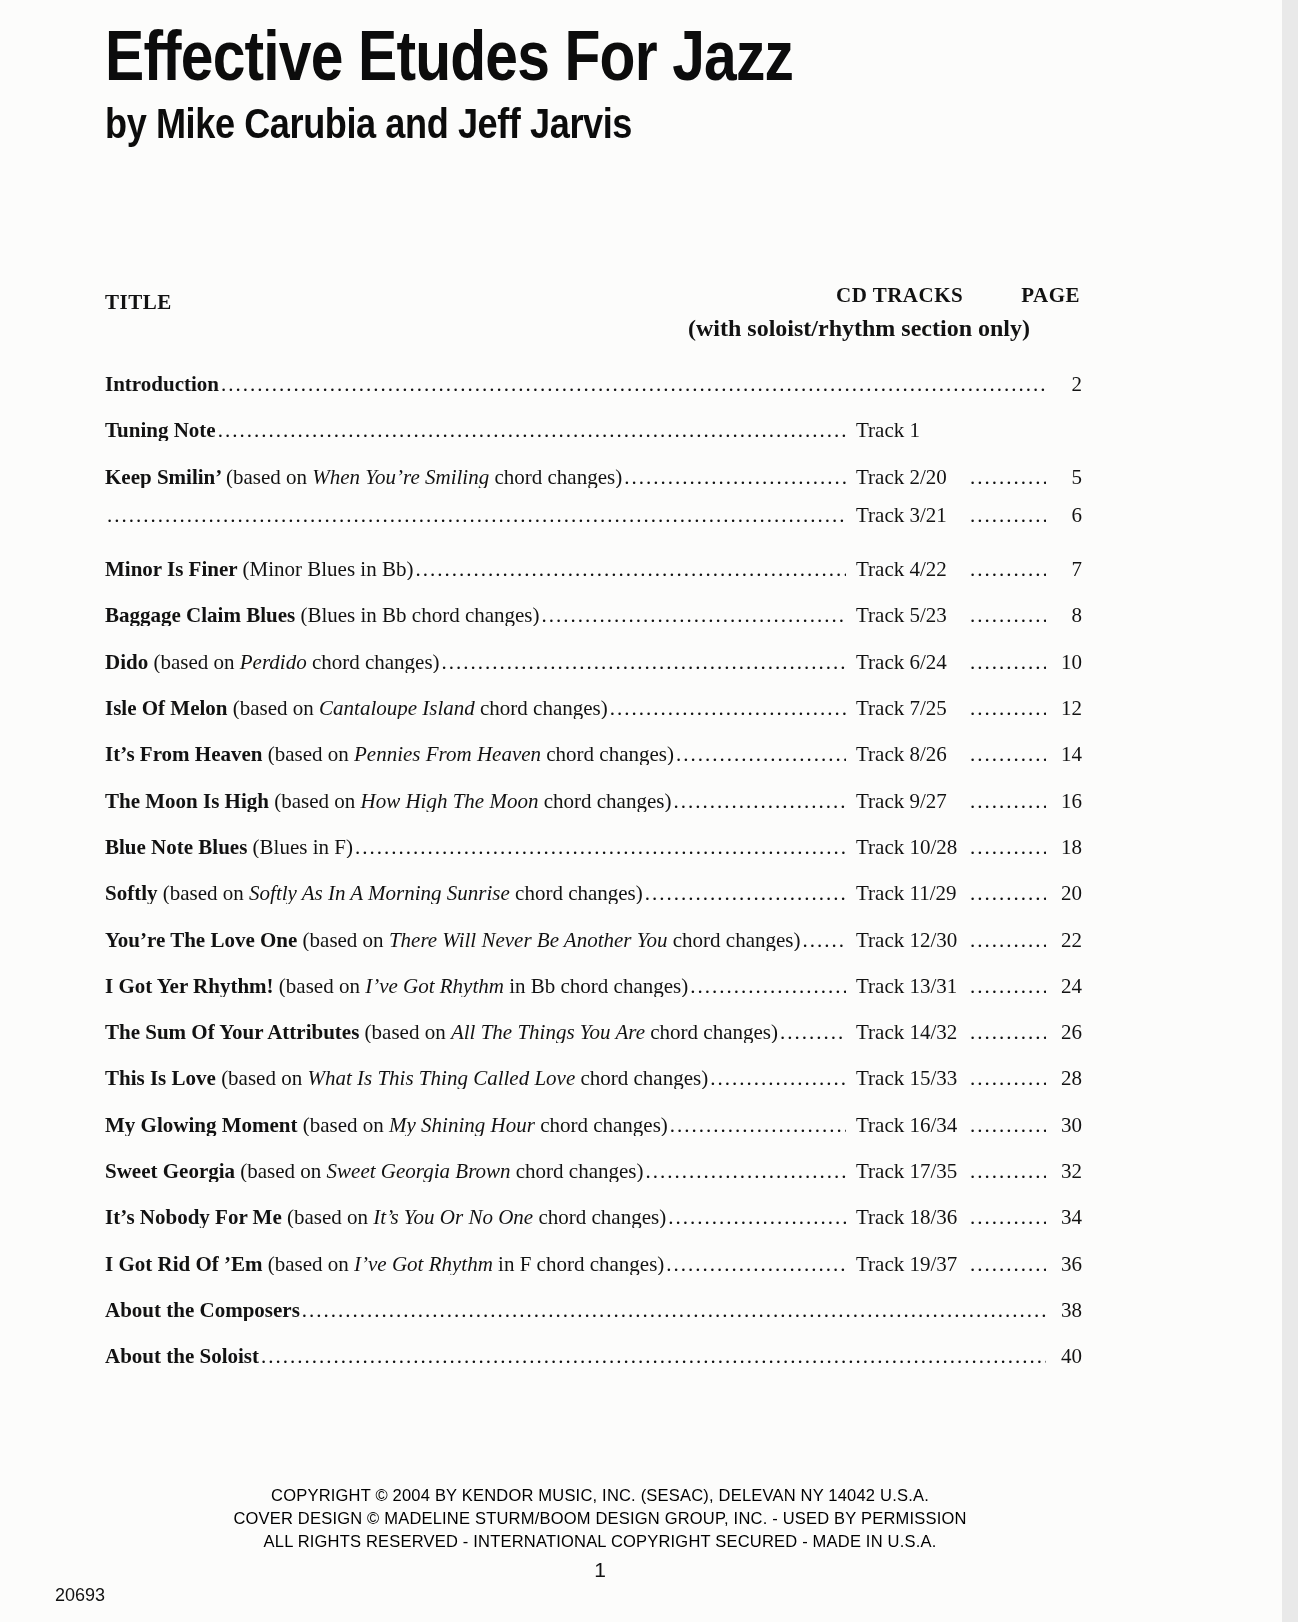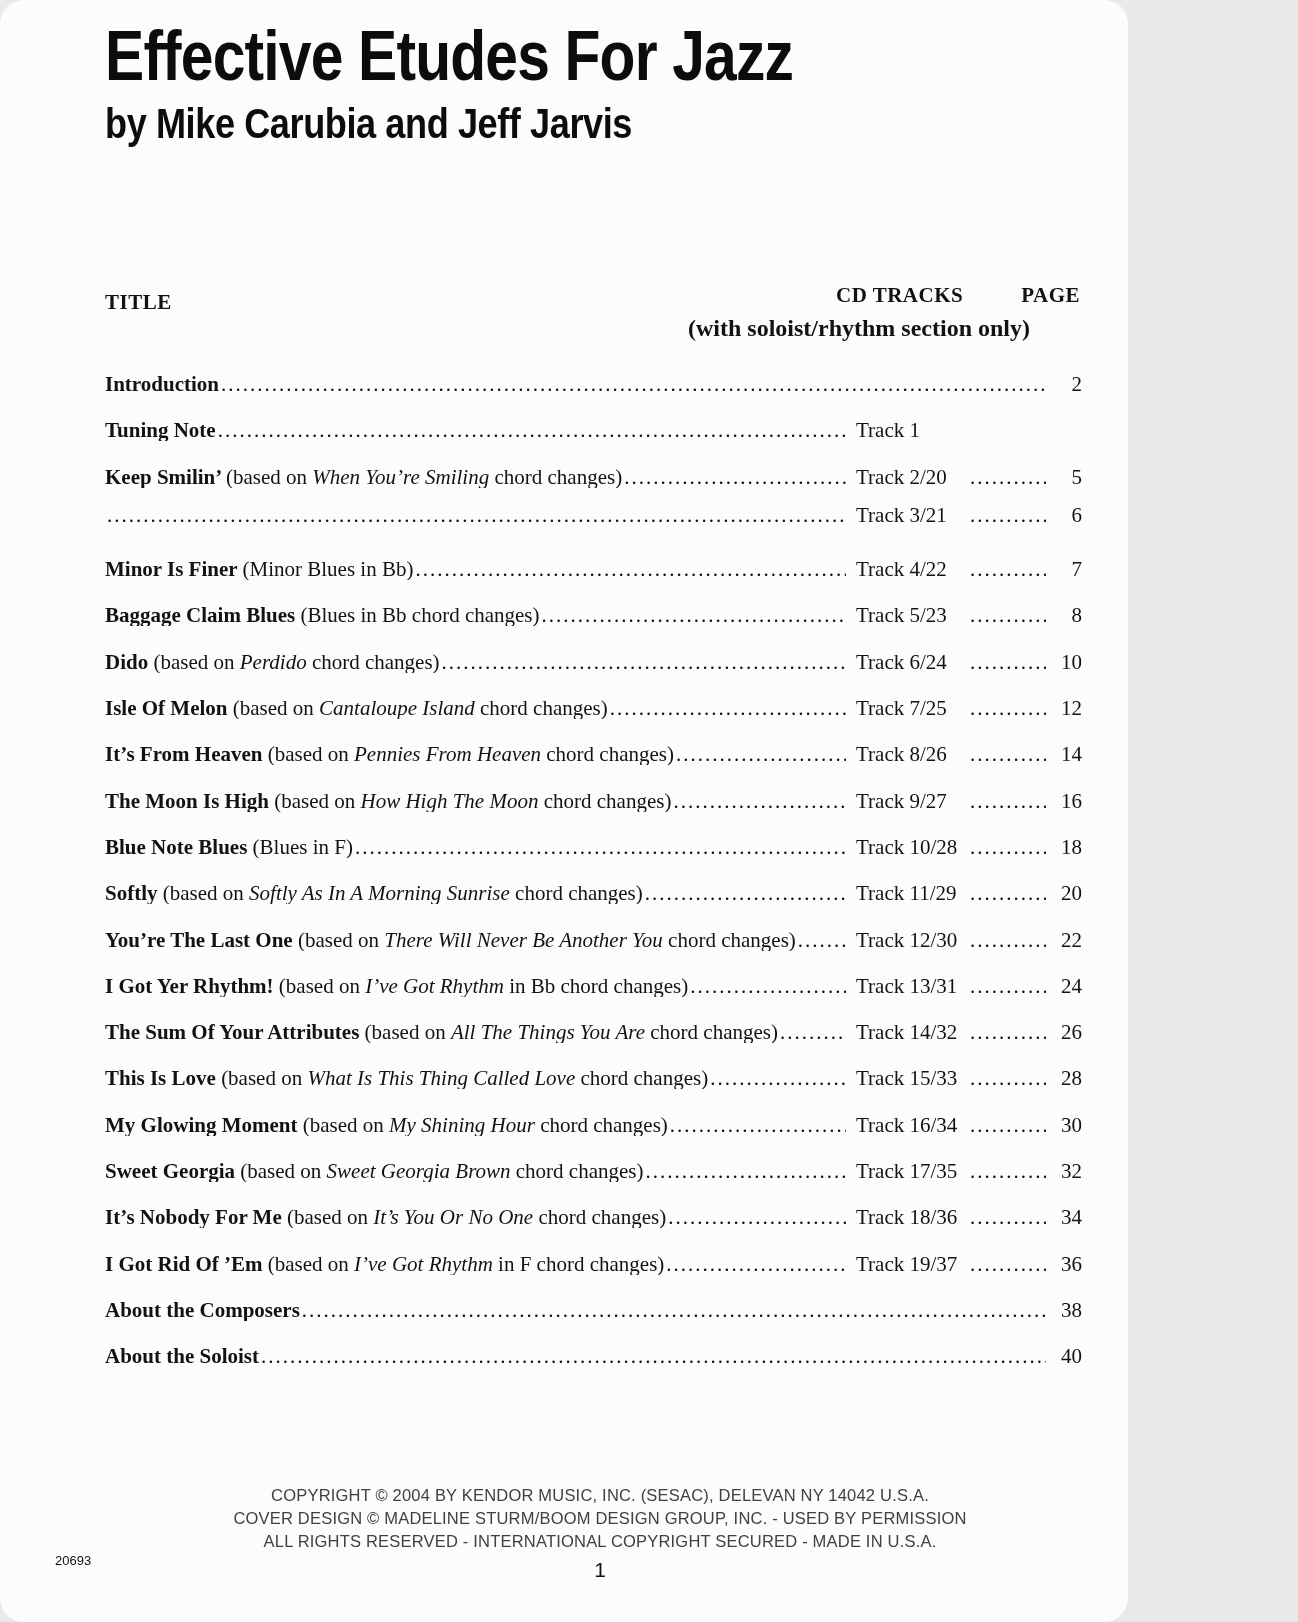--- a/index.html
+++ b/index.html
@@ -2,27 +2,26 @@
 <html><head>
 <meta charset="utf-8">
 <style>
   html, body {
     margin: 0;
     padding: 0;
     background: #e9e9e9;
   }
   .sheet {
     position: relative;
-    width: 1128px;
+    width: 1282px;
     height: 1622px;
     background: #fcfcfb;
     color: #121212;
     font-family: "Liberation Serif", serif;
     overflow: hidden;
-    border-radius: 24px;
   }
 
   
   .title-block {
     position: absolute;
     left: 105px;
     top: 20px;
   }
   .book-title {
     margin: 0;
@@ -136,28 +135,28 @@
   .copyright-block {
     position: absolute;
     left: 105px;
     top: 1484px;
     width: 990px;
     text-align: center;
     font-family: "Liberation Sans", sans-serif;
     font-size: 16.5px;
     line-height: 23px;
     letter-spacing: 0.2px;
-    color: #404040;
+    color: #000000;
   }
   .catalog-number {
     position: absolute;
     left: 55px;
-    top: 1553px;
-    font-family: "Liberation Sans", sans-serif;
-    font-size: 13px;
+    top: 1585px;
+    font-family: "Liberation Sans", sans-serif;
+    font-size: 18px;
   }
   .folio {
     position: absolute;
     left: 105px;
     top: 1558px;
     width: 990px;
     text-align: center;
     font-family: "Liberation Sans", sans-serif;
     font-size: 21px;
   }
@@ -254,21 +253,21 @@
           <span class="row-page">18</span>
         </div>
         <div class="toc-row">
           <span class="row-title"><span class="b">Softly </span><span>(based on </span><span class="i">Softly As In A Morning Sunrise</span><span> chord changes)</span></span>
           <span class="leader">............................................................................................................................................................................................................................................................................................................</span>
           <span class="row-track">Track 11/29</span>
           <span class="leader leader2">............................................................................................................................................................................................................................................................................................................</span>
           <span class="row-page">20</span>
         </div>
         <div class="toc-row">
-          <span class="row-title"><span class="b">You’re The Last One </span><span>(based on </span><span class="i">There Will Never Be Another You</span><span> chord changes)</span></span>
+          <span class="row-title"><span class="b">You’re The Love One </span><span>(based on </span><span class="i">There Will Never Be Another You</span><span> chord changes)</span></span>
           <span class="leader">............................................................................................................................................................................................................................................................................................................</span>
           <span class="row-track">Track 12/30</span>
           <span class="leader leader2">............................................................................................................................................................................................................................................................................................................</span>
           <span class="row-page">22</span>
         </div>
         <div class="toc-row">
           <span class="row-title"><span class="b">I Got Yer Rhythm! </span><span>(based on </span><span class="i">I’ve Got Rhythm</span><span> in Bb chord changes)</span></span>
           <span class="leader">............................................................................................................................................................................................................................................................................................................</span>
           <span class="row-track">Track 13/31</span>
           <span class="leader leader2">............................................................................................................................................................................................................................................................................................................</span>

